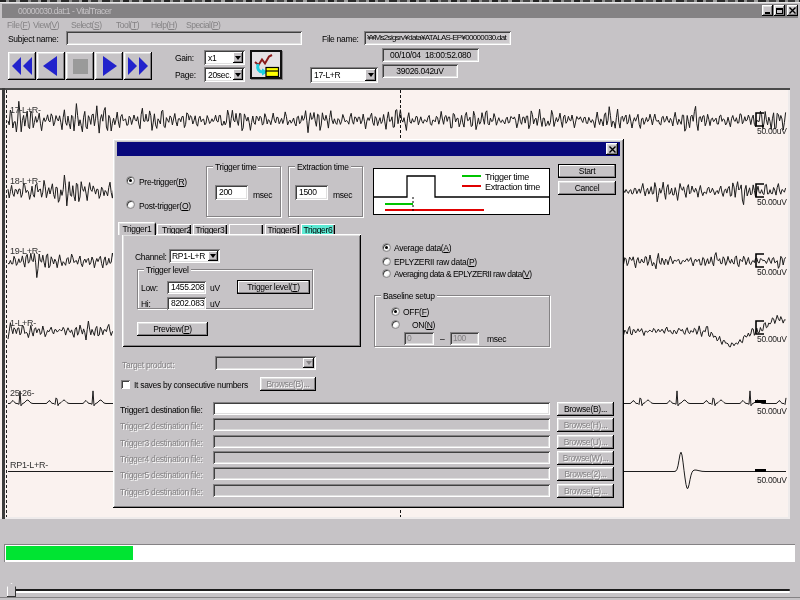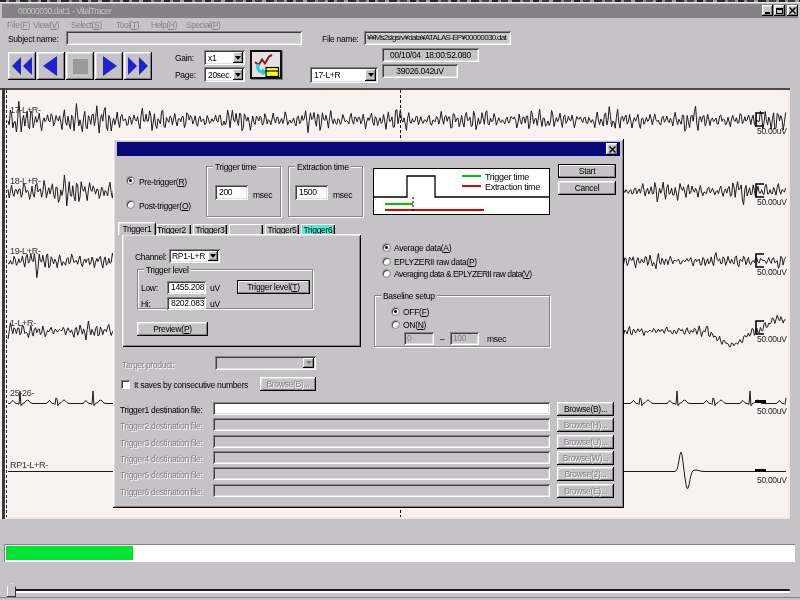--- a/index.html
+++ b/index.html
@@ -180,21 +180,21 @@
    <line x1="11" y1="35" x2="39" y2="35" stroke="#00c400" stroke-width="2"></line>
    <line x1="11" y1="41" x2="110" y2="41" stroke="#e00000" stroke-width="2"></line>
    <line x1="39" y1="28" x2="39" y2="42" stroke="#000" stroke-width="1" stroke-dasharray="2,2"></line>
   </svg>
  </div>
 
  <div class="abs btn" style="left:445px;top:25px;width:58px;height:14px;border:1px solid #000;box-shadow:inset -1px -1px 0 #848284, inset 1px 1px 0 #fff">Start</div>
  <div class="abs btn" style="left:445px;top:42px;width:58px;height:14px">Cancel</div>
 
  <div class="abs" style="left:5px;top:83px;width:38px;height:13px;background:#c6c3c6;box-shadow:inset 1px 1px 0 #fff,inset -1px 0 0 #000,inset 2px 2px 0 #dfdfdf,inset -2px 0 0 #848284;z-index:3;border-top-right-radius:2px;text-align:center;padding-top:2px">Trigger1</div>
- <div class="abs" style="left:44px;top:85px;width:34px;height:11px;background:#c6c3c6;box-shadow:inset 1px 1px 0 #fff,inset -1px 0 0 #000,inset -2px 0 0 #848284;text-align:left;padding-top:1px">Trigger2</div>
+ <div class="abs" style="left:44px;top:85px;width:34px;height:11px;background:#c6c3c6;box-shadow:inset 1px 1px 0 #fff,inset -1px 0 0 #000,inset -2px 0 0 #848284;text-align:right;padding-top:1px">Trigger2</div>
  <div class="abs" style="left:80px;top:85px;width:34px;height:11px;background:#c6c3c6;box-shadow:inset 1px 1px 0 #fff,inset -1px 0 0 #000,inset -2px 0 0 #848284;text-align:center;padding-top:1px">Trigger3</div>
  <div class="abs" style="left:116px;top:85px;width:34px;height:21px;background:#c6c3c6;box-shadow:inset 1px 1px 0 #fff,inset -1px 0 0 #000,inset -2px 0 0 #848284;text-align:center;padding-top:18px">Trigger4</div>
  <div class="abs" style="left:152px;top:85px;width:34px;height:11px;background:#c6c3c6;box-shadow:inset 1px 1px 0 #fff,inset -1px 0 0 #000,inset -2px 0 0 #848284;text-align:center;padding-top:1px">Trigger5</div>
  <div class="abs" style="left:188px;top:85px;width:34px;height:11px;background:#5eead4;box-shadow:inset 1px 1px 0 #fff,inset -1px 0 0 #000,inset -2px 0 0 #848284;text-align:center;padding-top:1px">Trigger6</div>
 
  <div class="abs" style="left:9px;top:95px;width:239px;height:113px;background:#c6c3c6;box-shadow:inset 1px 1px 0 #fff,inset -1px -1px 0 #000,inset 2px 2px 0 #dfdfdf,inset -2px -2px 0 #848284"></div>
 
  <div class="abs" style="left:22px;top:113px">Channel:</div>
  <div class="abs combo" style="left:56px;top:110px;width:51px;height:14px;padding:2px 0 0 3px;z-index:2">RP1-L+R</div>
  <div class="abs arrowbtn" style="left:95px;top:112px;width:10px;height:10px;z-index:2">
@@ -230,21 +230,21 @@
  <div class="abs" style="left:281px;top:118px">EPLYZERII raw data(<u>P</u>)</div>
  <div class="abs radio" style="left:269px;top:130px"></div>
  <div class="abs" style="left:281px;top:130px;letter-spacing:-0.5px">Averaging data &amp; EPLYZERII raw data(<u>V</u>)</div>
 
  <div class="abs group" style="left:261px;top:156px;width:176px;height:52px">
       <b>Baseline setup</b>
     </div>
  <div class="abs radio on" style="left:278px;top:168px"></div>
  <div class="abs" style="left:290px;top:168px">OFF(<u>F</u>)</div>
  <div class="abs radio" style="left:278px;top:181px"></div>
- <div class="abs" style="left:290px;top:181px">ON(<u>N</u>)</div>
+ <div class="abs" style="left:299px;top:181px">ON(<u>N</u>)</div>
  <div class="abs gfield gray" style="left:291px;top:193px;width:30px;height:13px;padding:1px 0 0 3px">0</div>
  <div class="abs" style="left:327px;top:195px">–</div>
  <div class="abs gfield gray" style="left:337px;top:193px;width:29px;height:13px;padding:1px 0 0 3px">100</div>
  <div class="abs" style="left:374px;top:195px">msec</div>
 
  <div class="abs " style="left:7px;top:266px">Trigger1 destination file:</div>
  <div class="abs sunk" style="left:100px;top:263px;width:337px;height:13px;background:#fff"></div>
  <div class="abs btn " style="left:444px;top:263px;width:57px;height:14px">Browse(B)...</div>
  <div class="abs dis" style="left:7px;top:282px">Trigger2 destination file:</div>
  <div class="abs sunk" style="left:100px;top:279px;width:337px;height:13px;background:#c6c3c6"></div>

